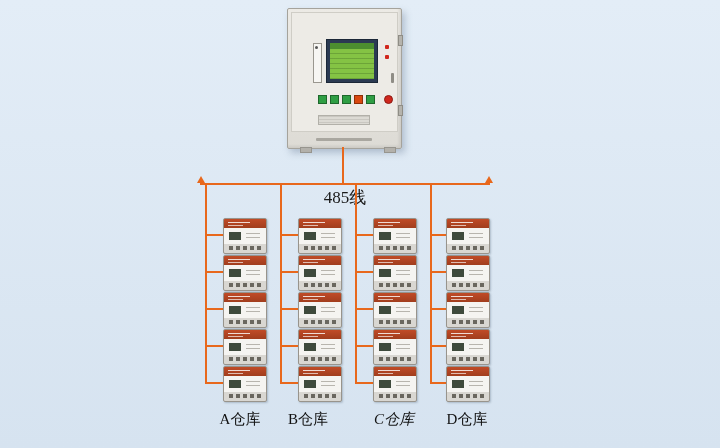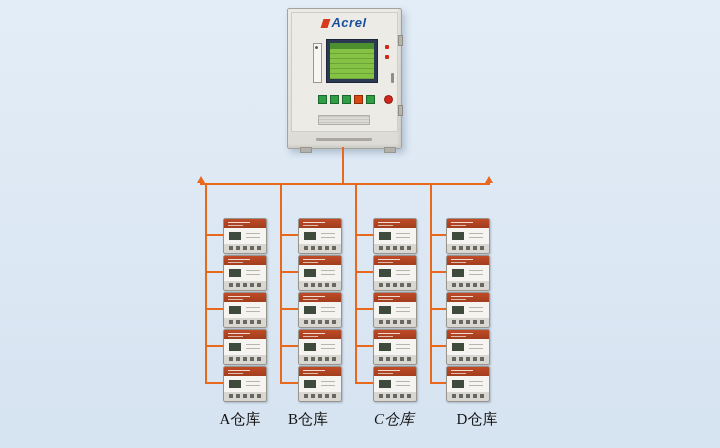--- a/index.html
+++ b/index.html
@@ -92,32 +92,29 @@
             repeating-linear-gradient(90deg,#6a675f 0 4px,transparent 4px 7px) 5px 27px/32px 4px no-repeat,
             linear-gradient(#d9d7d2,#d9d7d2) 0 100%/100% 9px no-repeat,
             #f5f4f1;}
   .cA{left:223px;} .cB{left:298px;} .cC{left:373px;} .cD{left:446px;}
   .r1{top:218px;} .r2{top:255px;} .r3{top:292px;} .r4{top:329px;} .r5{top:366px;}
 
   
   .wh-label{position:absolute;top:410px;width:60px;text-align:center;
             font-family:"Liberation Serif","DejaVu Serif",serif;
             font-size:15px;color:#111;}
-  .whA{left:210px;} .whB{left:278px;} .whC{left:364px;font-style:italic;} .whD{left:447px;}
+  .whA{left:210px;} .whB{left:278px;} .whC{left:364px;font-style:italic;} .whD{left:437px;}
 </style>
 </head>
 <body>
 
 <div class="canvas">
 
   <div class="panel">
     <div class="door"></div>
-    <div class="logo">
-      <span class="logo-mark"></span><span>Acrel</span>
-    </div>
     <div class="gauge"></div>
     <div class="screen-frame">
       <div class="screen"></div>
     </div>
     <div class="led l1"></div>
     <div class="led l2"></div>
     <div class="btns">
       <i class="btn-g"></i>
       <i class="btn-g"></i>
       <i class="btn-g"></i>
@@ -131,20 +128,21 @@
     <div class="hinge h2"></div>
     <div class="handle"></div>
   </div>
   <div class="foot f1"></div>
   <div class="foot f2"></div>
 
   <div class="wire feed"></div>
   <div class="wire bus"></div>
   <div class="arrow aL"></div>
   <div class="arrow aR"></div>
+  <div class="bus-label">485线</div>
 
   <div class="wire drop dropA"></div>
   <div class="wire drop dropB"></div>
   <div class="wire drop dropC"></div>
   <div class="wire drop dropD"></div>
 
   <div class="wire stub sA m1"></div>
   <div class="wire stub sA m2"></div>
   <div class="wire stub sA m3"></div>
   <div class="wire stub sA m4"></div>

